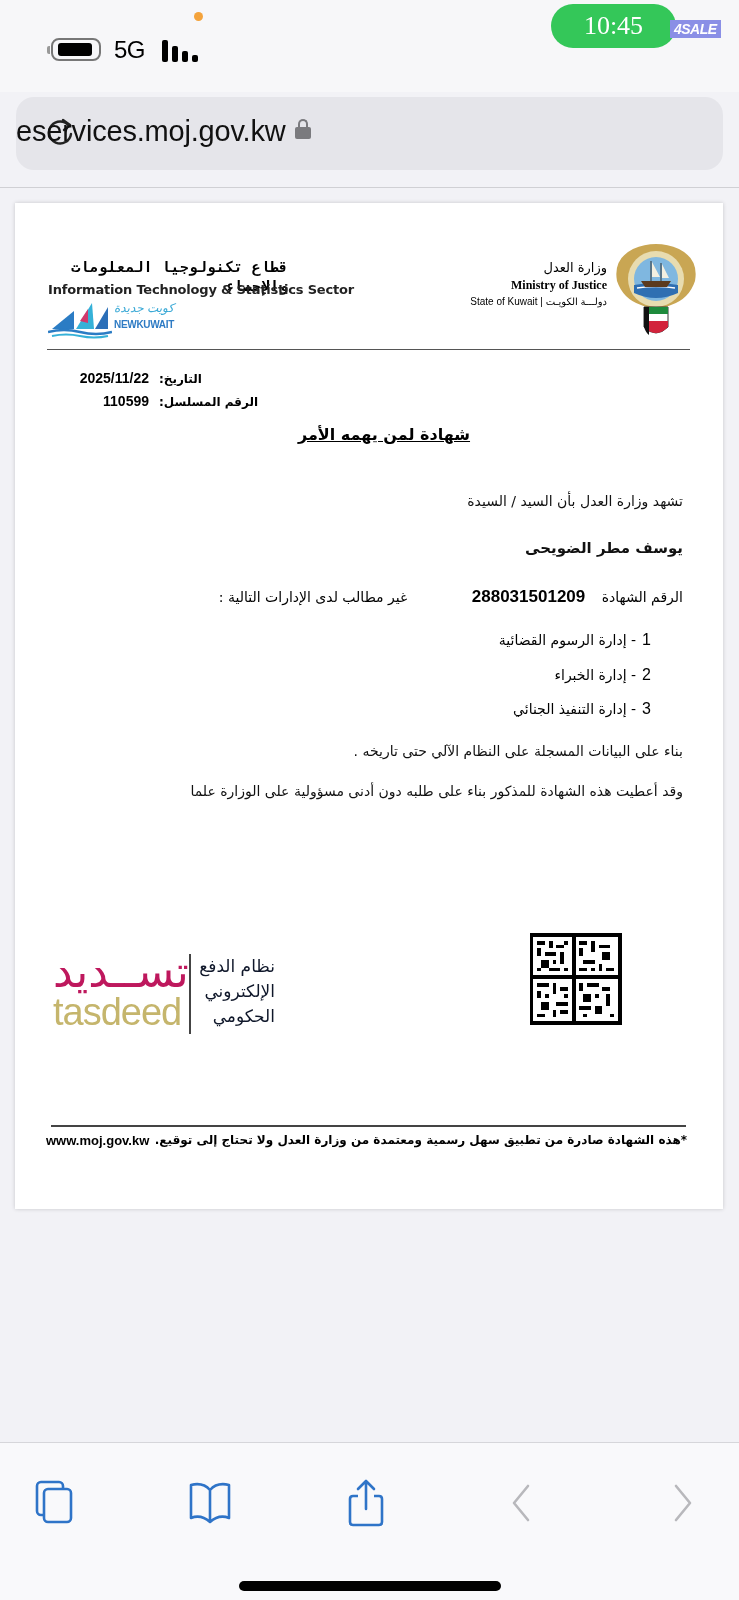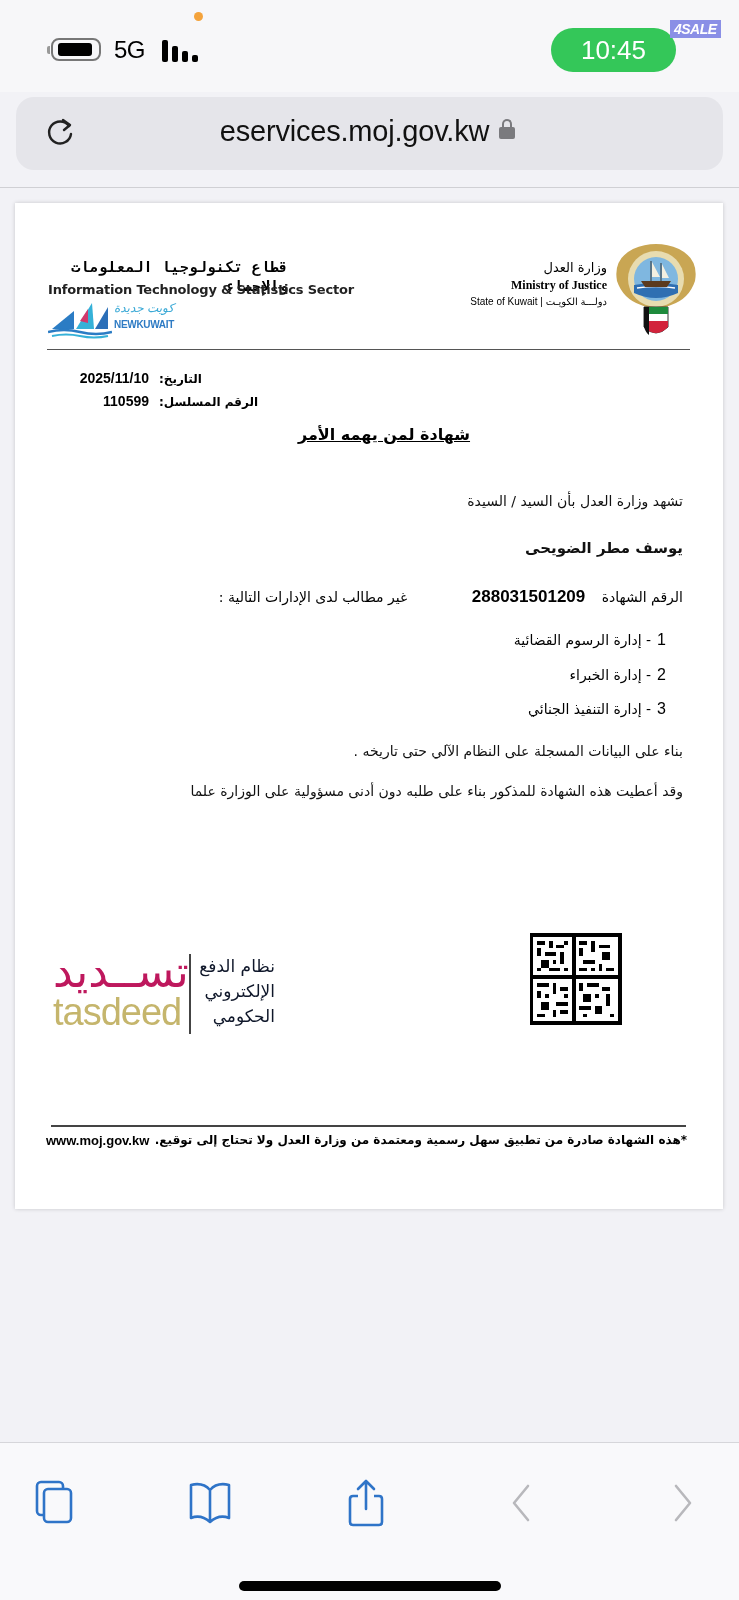--- a/index.html
+++ b/index.html
@@ -12,26 +12,26 @@
     }
     
     .status-bar { position: absolute; top: 0; left: 0; width: 739px; height: 92px; background: #f7f7f9; }
     .orange-dot { position: absolute; left: 194px; top: 12px; width: 9px; height: 9px; border-radius: 50%; background: #f4a33c; }
     .battery { position: absolute; left: 51px; top: 38px; width: 50px; height: 23px; border: 2px solid #777; border-radius: 8px; }
     .battery::before { content: ""; position: absolute; left: -6px; top: 6px; width: 3px; height: 8px; background: #999; border-radius: 2px 0 0 2px; }
     .battery-fill { position: absolute; left: 5px; top: 3px; width: 34px; height: 13px; background: #000; border-radius: 3px; }
     .network { position: absolute; left: 114px; top: 36px; font-size: 24px; font-weight: 400; letter-spacing: -0.5px; }
     .signal { position: absolute; left: 162px; top: 38px; width: 40px; height: 24px; }
     .signal span { position: absolute; bottom: 0; width: 6px; background: #000; border-radius: 2px; }
-    .time-pill { position: absolute; left: 551px; top: 28px; width: 125px; height: 44px; border-radius: 22px; background: #34c759; color: #fff; font-size: 26px; text-align: center; line-height: 44px; }
+    .time-pill { position: absolute; left: 551px; top: 4px; width: 125px; height: 44px; border-radius: 22px; background: #34c759; color: #fff; font-size: 26px; text-align: center; line-height: 44px; font-family: Liberation Serif, serif; }
     .watermark { position: absolute; left: 670px; top: 20px; background: #8a8fe6; color: #fff; font-size: 14px; font-weight: 700; font-style: italic; padding: 1px 4px; letter-spacing: -0.5px; }
     
     .url-bar { position: absolute; left: 16px; top: 97px; width: 707px; height: 73px; background: #e5e5ea; border-radius: 18px; }
     .reload-icon { position: absolute; left: 26px; top: 18px; width: 36px; height: 36px; }
-    .url-text { position: absolute; left: 0; right: 4px; top: 18px; text-align: center; font-size: 29px; color: #111; letter-spacing: -0.2px; }
+    .url-text { position: absolute; left: 0; right: 4px; top: 18px; text-align: left; font-size: 29px; color: #111; letter-spacing: -0.2px; }
     .lock-icon { display: inline-block; vertical-align: 2px; margin-left: 10px; width: 16px; height: 20px; position: relative; }
     .lock-icon .shackle { position: absolute; left: 3px; top: 0; width: 10px; height: 10px; border: 2.5px solid #7a7a7e; border-bottom: none; border-radius: 5px 5px 0 0; }
     .lock-icon .body { position: absolute; left: 0; top: 8px; width: 16px; height: 12px; background: #7a7a7e; border-radius: 2px; }
     .top-divider { position: absolute; left: 0; top: 187px; width: 739px; height: 1px; background: #d0d0d4; }
     
     .doc { position: absolute; left: 15px; top: 203px; width: 708px; height: 1006px; background: #fff; box-shadow: 0 0 4px rgba(0,0,0,0.18); }
     .hdr-ar-it { position: absolute; left: 33px; top: 55px; font-size: 15px; font-weight: 700; direction: rtl; font-family: Liberation Mono, monospace; width: 240px; text-align: right; }
     .hdr-en-it { position: absolute; left: 33px; top: 79px; font-size: 13px; font-weight: 700; color: #222; font-family: "DejaVu Sans", sans-serif; letter-spacing: -0.2px; }
     .newkuwait-logo { position: absolute; left: 33px; top: 98px; width: 135px; height: 38px; }
     .nk-ar { position: absolute; left: 66px; top: 0; font-size: 12px; color: #3aa9d6; font-style: italic; }
@@ -42,21 +42,21 @@
     .emblem { position: absolute; right: 22px; top: 38px; width: 90px; height: 100px; }
     .hdr-rule { position: absolute; left: 32px; top: 146px; width: 643px; height: 1px; background: #555; }
     .meta { position: absolute; left: 48px; font-size: 14px; font-weight: 700; }
     .meta .val { display: inline-block; width: 86px; text-align: right; font-family: "Liberation Sans", sans-serif; }
     .meta .lbl { display: inline-block; margin-left: 10px; font-size: 12px; direction: rtl; font-family: "DejaVu Sans", sans-serif; }
     .doc-title { position: absolute; left: 0; right: 0; top: 222px; text-align: center; font-size: 16px; font-weight: 700; text-decoration: underline; direction: rtl; font-family: "DejaVu Sans", sans-serif; padding-left: 30px; }
     .rtl { direction: rtl; position: absolute; right: 40px; font-size: 14px; color: #111; font-family: "DejaVu Sans", sans-serif; white-space: nowrap; }
     .name { font-weight: 700; font-size: 15px; }
     .civil-row { position: absolute; right: 40px; top: 384px; direction: rtl; font-size: 14px; white-space: nowrap; font-family: "DejaVu Sans", sans-serif; }
     .civil-row .civ-num { font-family: "Liberation Sans", sans-serif; font-weight: 700; font-size: 17px; margin: 0 12px 0 60px; direction: ltr; unicode-bidi: embed; }
-    .dept { position: absolute; right: 57px; direction: rtl; font-size: 14px; font-family: "DejaVu Sans", sans-serif; white-space: nowrap; }
+    .dept { position: absolute; right: 72px; direction: rtl; font-size: 14px; font-family: "DejaVu Sans", sans-serif; white-space: nowrap; }
     .dept .num { font-family: "Liberation Sans", sans-serif; font-size: 16px; margin-left: 6px; }
     .tasdeed { position: absolute; left: 38px; top: 745px; width: 220px; height: 90px; }
     .tas-ar-logo { position: absolute; left: 0; top: 2px; font-size: 44px; color: #be185d; font-family: "DejaVu Sans", sans-serif; direction: rtl; letter-spacing: 2px; line-height: 44px; }
     .tas-en { position: absolute; left: 0; top: 44px; font-size: 38px; color: #c5b56c; font-family: "Liberation Sans", sans-serif; letter-spacing: -1px; line-height: 40px; }
     .tas-bar { position: absolute; left: 136px; top: 6px; width: 2px; height: 80px; background: #444; }
     .tas-red { position: absolute; left: 142px; top: 6px; font-size: 17px; color: #0f172a; direction: rtl; font-family: "DejaVu Sans", sans-serif; text-align: right; width: 80px; line-height: 25px; }
     .qr { position: absolute; left: 513px; top: 730px; width: 95px; height: 92px; }
     .foot-rule { position: absolute; left: 36px; top: 922px; width: 635px; height: 1.5px; background: #444; }
     .foot-url { position: absolute; left: 31px; top: 930px; font-size: 13px; font-weight: 700; }
     .foot-note { position: absolute; right: 36px; top: 930px; font-size: 12px; font-weight: 700; direction: rtl; font-family: "DejaVu Sans", sans-serif; white-space: nowrap; }
@@ -125,21 +125,21 @@
     <path d="M40 20 L40 40 M50 22 L50 40" stroke="#333" stroke-width="1"></path>
     <path d="M41 21 L49 36 L41 36 Z M51 23 L58 37 L51 37 Z" fill="#f3efe0"></path>
     <path d="M33 66 L57 66 L57 86 Q45 98 33 86 Z" fill="#fff" stroke="#333" stroke-width="1"></path>
     <path d="M33 66 L57 66 L57 73 L33 73 Z" fill="#1e8a3c"></path>
     <path d="M33 80 L57 80 L57 86 Q45 98 33 86 Z" fill="#d2233b"></path>
     <path d="M33 66 L38 66 L38 94 Q35 92 33 86 Z" fill="#111"></path>
   </svg>
   <div class="hdr-rule"></div>
 
   <div class="meta" style="top:167px;">
-    <span class="val">2025/11/10</span><span class="lbl">التاريخ:</span>
+    <span class="val">2025/11/22</span><span class="lbl">التاريخ:</span>
   </div>
   <div class="meta" style="top:190px;">
     <span class="val">110599</span><span class="lbl">الرقم المسلسل:</span>
   </div>
 
   <div class="doc-title">شهادة لمن يهمه الأمر</div>
 
   <div class="rtl" style="top:290px;">تشهد وزارة العدل بأن السيد / السيدة</div>
   <div class="rtl name" style="top:336px;">يوسف مطر الضويحى</div>
 

